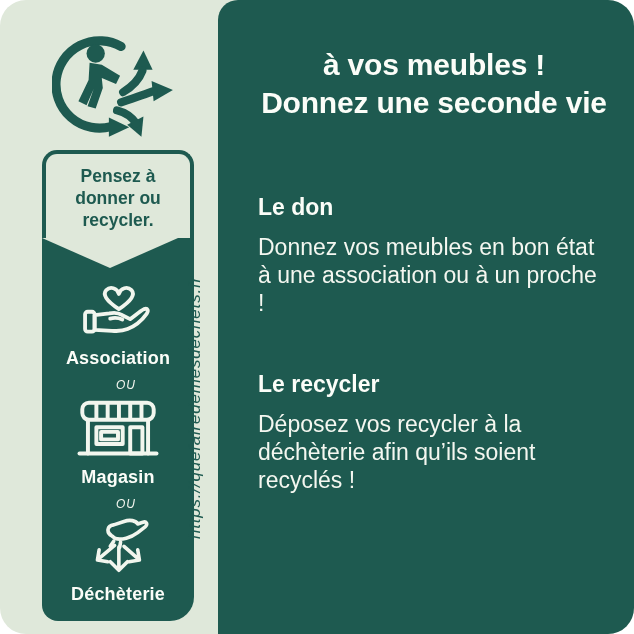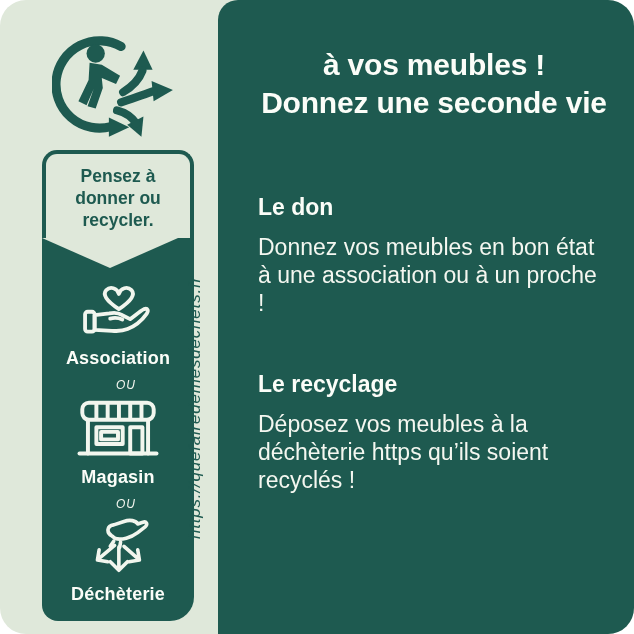--- a/index.html
+++ b/index.html
@@ -198,18 +198,18 @@
       <div>à vos meubles !</div>
       <div>Donnez une seconde vie</div>
     </div>
 
     <div class="section-don">
       <div class="section-heading">Le don</div>
       <div class="section-body">Donnez vos meubles en bon état à une association ou à un proche !</div>
     </div>
 
     <div class="section-recyclage">
-      <div class="section-heading">Le recyclage</div>
-      <div class="section-body">Déposez vos meubles à la déchèterie https qu’ils soient recyclés !</div>
+      <div class="section-heading">Le recycler</div>
+      <div class="section-body">Déposez vos recycler à la déchèterie afin qu’ils soient recyclés !</div>
     </div>
   </div>
 
 </div>
 
 </body></html>

